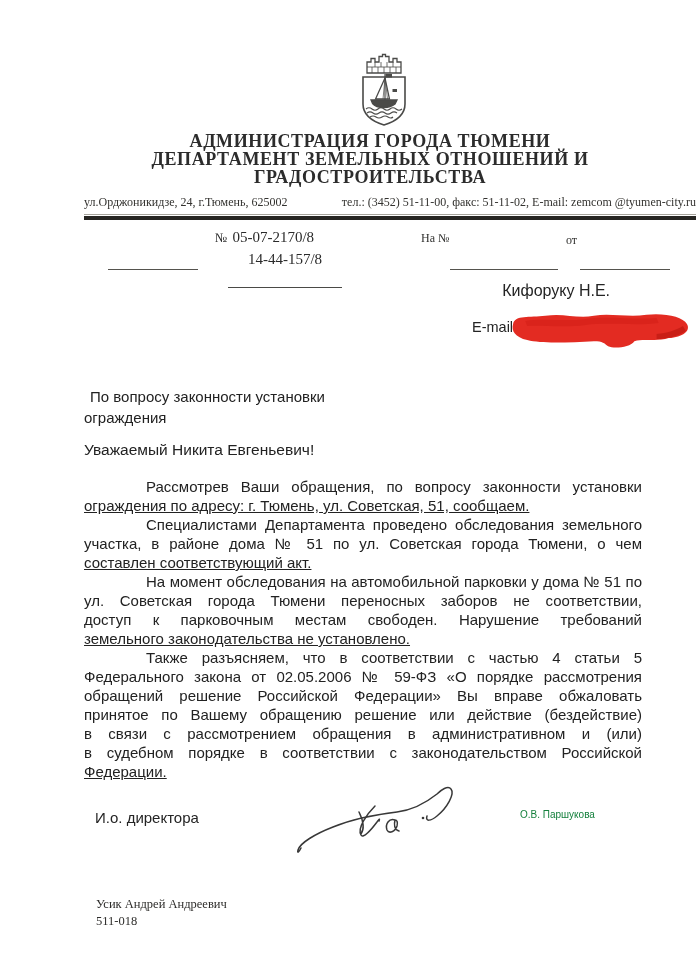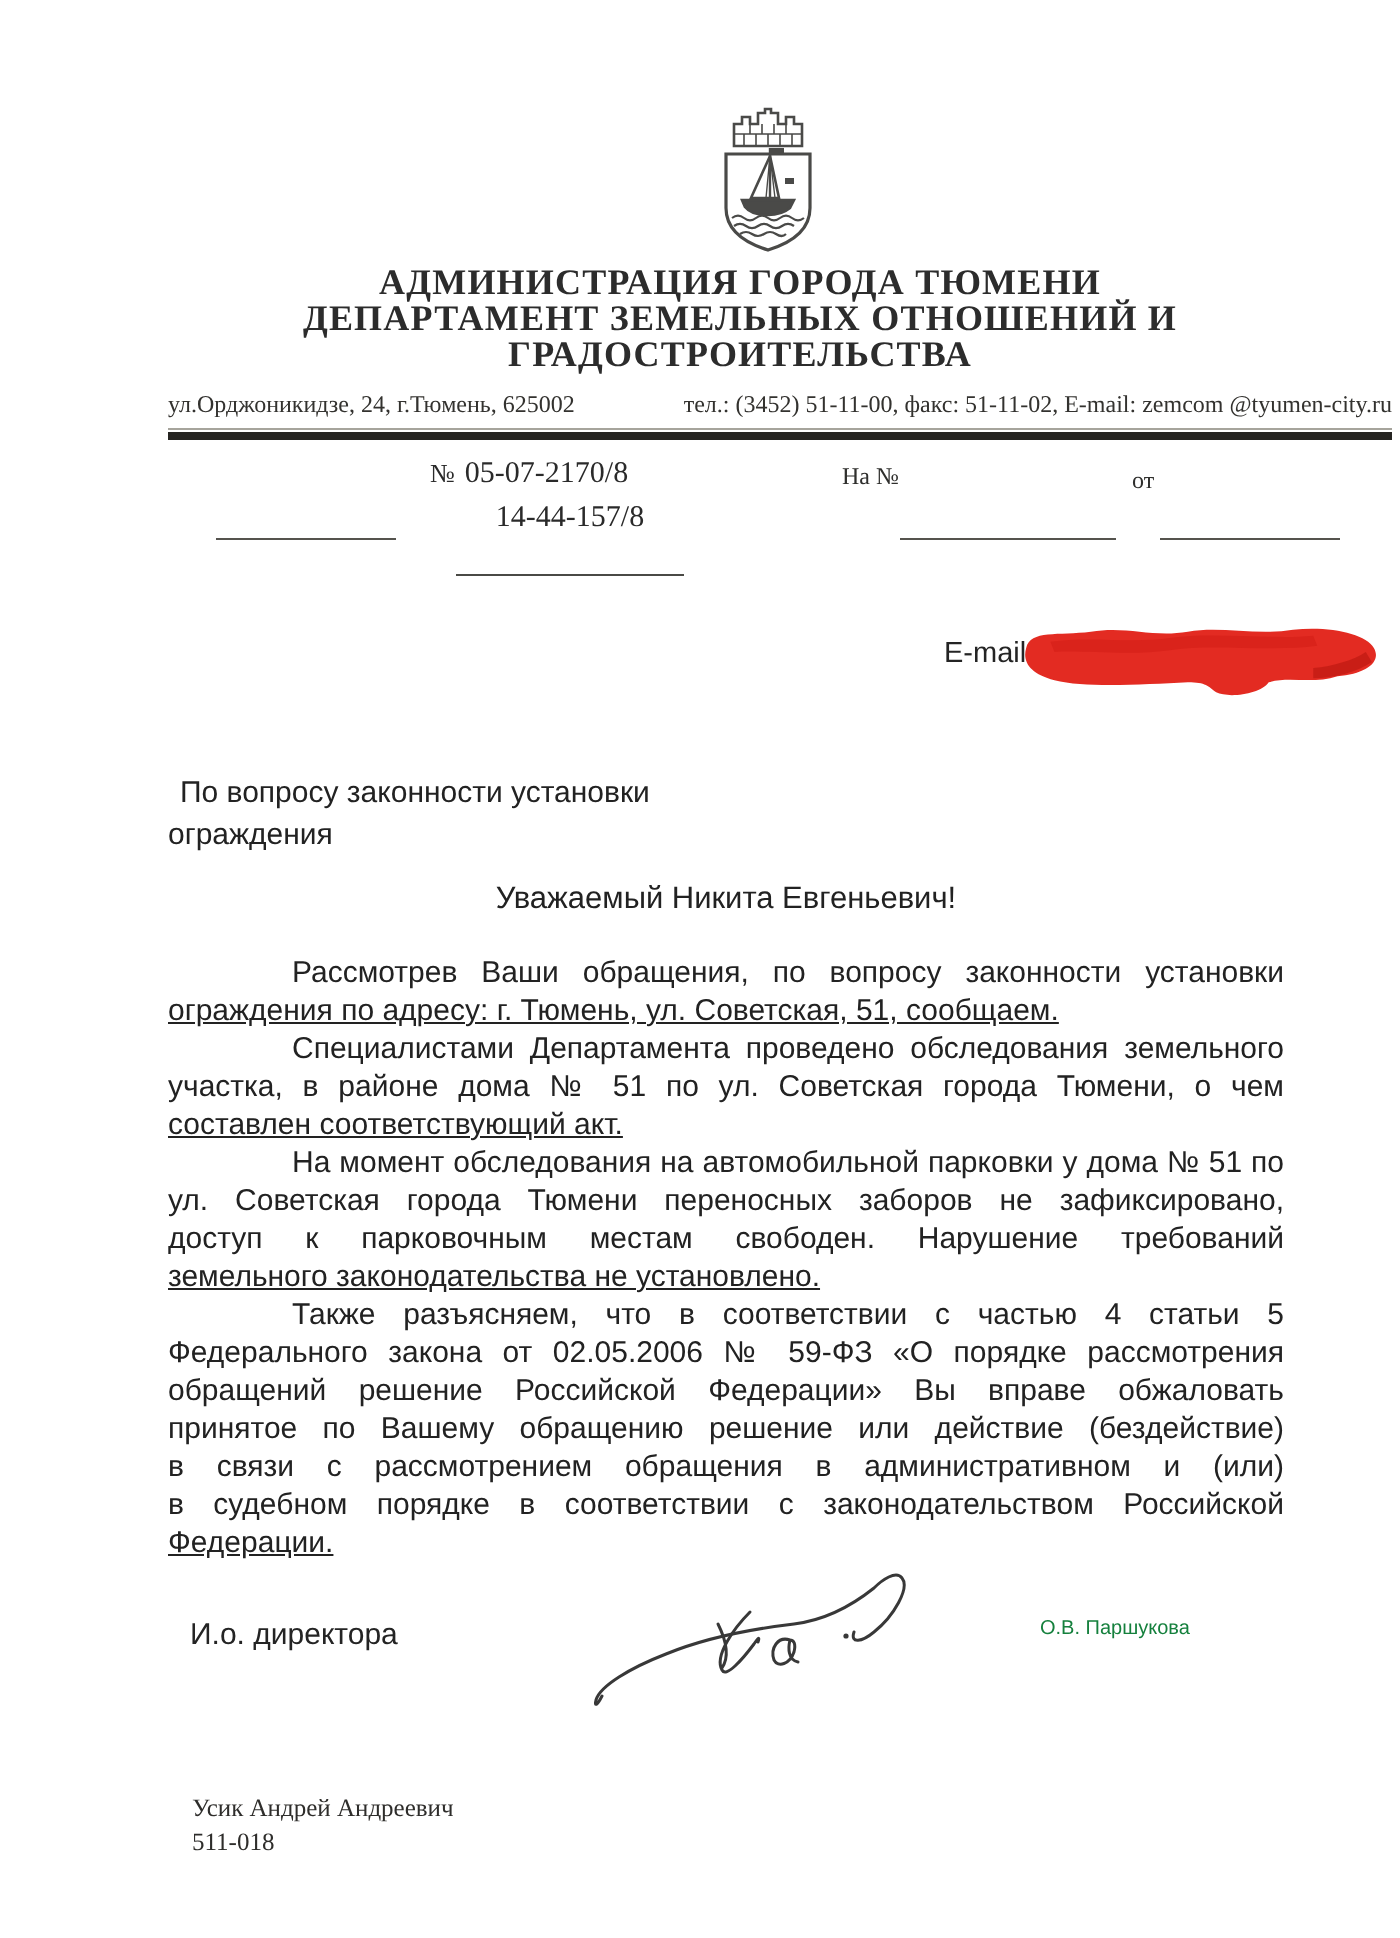--- a/index.html
+++ b/index.html
@@ -36,21 +36,21 @@
   .l-date { left:566px; top:233px; }
 
   
   .addressee { left:400px; top:282px; width:210px; text-align:right; font-size:16px; color:#242424; }
   .email-label { left:472px; top:319px; font-size:14.5px; color:#242424; }
   .redaction { left:505px; top:308px; width:188px; height:42px; }
 
   
   .subject { left:84px; top:386px; width:340px; font-size:15px; line-height:21px; color:#222; }
   .subject .s1 { padding-left:6px; }
-  .salutation { left:84px; top:441px; width:558px; text-align:center; font-size:15.5px; color:#222; }
+  .salutation { left:84px; top:441px; width:558px; font-size:15.5px; color:#222; }
 
   
   .body-text { left:84px; top:477px; width:558px; font-size:15px; color:#222; }
   .body-text .line { line-height:19px; height:19px; text-align:justify; text-align-last:justify;
     white-space:nowrap; overflow:visible; }
   .body-text .line.first { text-indent:62px; }
   .body-text .line.last { text-align-last:left;text-decoration:underline; }
 
   
   .sig-position { left:95px;  top:809px; font-size:15px; color:#242424; }
@@ -99,20 +99,21 @@
   <div class="abs ref-num-1">
     <span class="no">№</span><span>05-07-2170/8</span>
   </div>
   <div class="abs ref-num-2">14-44-157/8</div>
   <div class="abs ref-underline u-left"></div>
   <div class="abs ref-label l-onum">На №</div>
   <div class="abs ref-underline u-onum"></div>
   <div class="abs ref-label l-date">от</div>
   <div class="abs ref-underline u-date"></div>
 
+  <div class="abs addressee">Кифоруку Н.Е.</div>
   <div class="abs email-label">E-mail:</div>
   <svg class="abs redaction" viewBox="0 0 186 40">
     <path fill="#e32b22" d="M8,15 C10,6 24,9 40,7 C58,4 70,10 88,7 C104,4 122,9 140,6 C158,4 176,8 180,15 C184,22 176,28 162,29 C150,33 138,29 128,32 C124,38 108,40 102,37 C98,34 97,32 88,32 C66,33 38,35 22,31 C10,28 6,22 8,15 Z"></path>
     <path fill="#c8150d" opacity="0.35" d="M20,12 C40,9 60,13 80,10 C100,7 130,11 150,9 L152,14 C130,17 100,13 80,16 C60,19 36,16 22,17 Z"></path>
     <path fill="#a81008" opacity="0.45" d="M150,25 C160,24 170,21 176,17 L179,22 C172,27 160,30 150,30 Z"></path>
   </svg>
 
   <div class="abs subject">
     <div class="s1">По вопросу законности установки</div>
     <div>ограждения</div>
@@ -120,21 +121,21 @@
 
   <div class="abs salutation">Уважаемый Никита Евгеньевич!</div>
 
   <div class="abs body-text">
       <div class="line first">Рассмотрев Ваши обращения, по вопросу законности установки</div>
       <div class="line last">ограждения по адресу: г. Тюмень, ул. Советская, 51, сообщаем.</div>
       <div class="line first">Специалистами Департамента проведено обследования земельного</div>
       <div class="line">участка, в районе дома № 51 по ул. Советская города Тюмени, о чем</div>
       <div class="line last">составлен соответствующий акт.</div>
       <div class="line first">На момент обследования на автомобильной парковки у дома № 51 по</div>
-      <div class="line">ул. Советская города Тюмени переносных заборов не зафиксировано,</div>
+      <div class="line">ул. Советская города Тюмени переносных заборов не соответствии,</div>
       <div class="line">доступ к парковочным местам свободен. Нарушение требований</div>
       <div class="line last">земельного законодательства не установлено.</div>
       <div class="line first">Также разъясняем, что в соответствии с частью 4 статьи 5</div>
       <div class="line">Федерального закона от 02.05.2006 № 59-ФЗ «О порядке рассмотрения</div>
       <div class="line">обращений решение Российской Федерации» Вы вправе обжаловать</div>
       <div class="line">принятое по Вашему обращению решение или действие (бездействие)</div>
       <div class="line">в связи с рассмотрением обращения в административном и (или)</div>
       <div class="line">в судебном порядке в соответствии с законодательством Российской</div>
       <div class="line last">Федерации.</div>
     </div>

